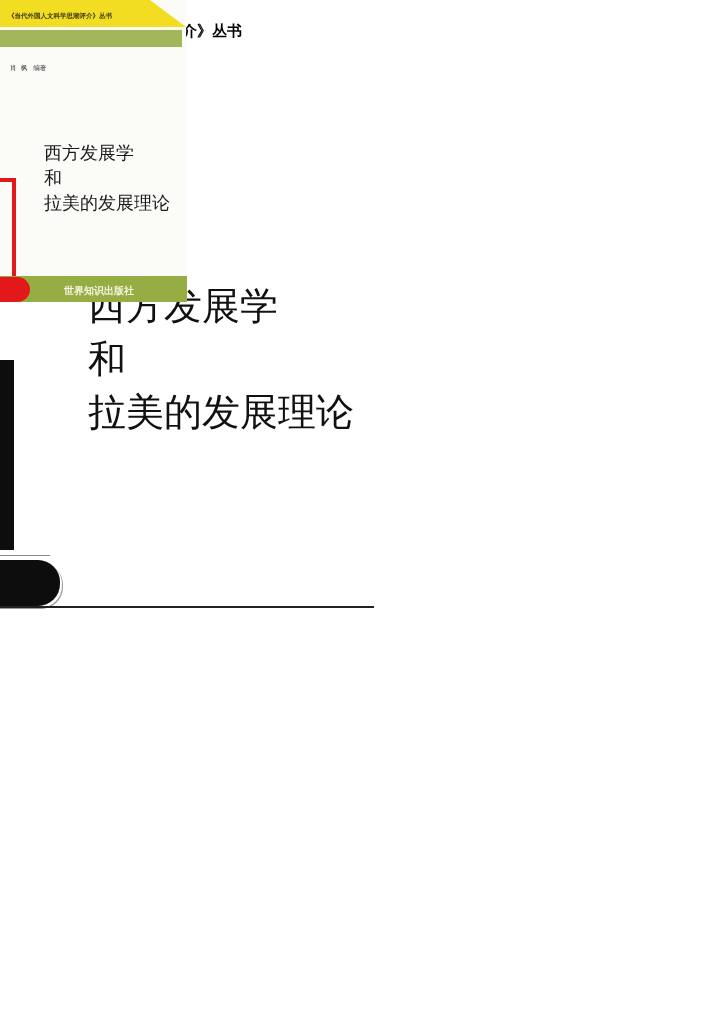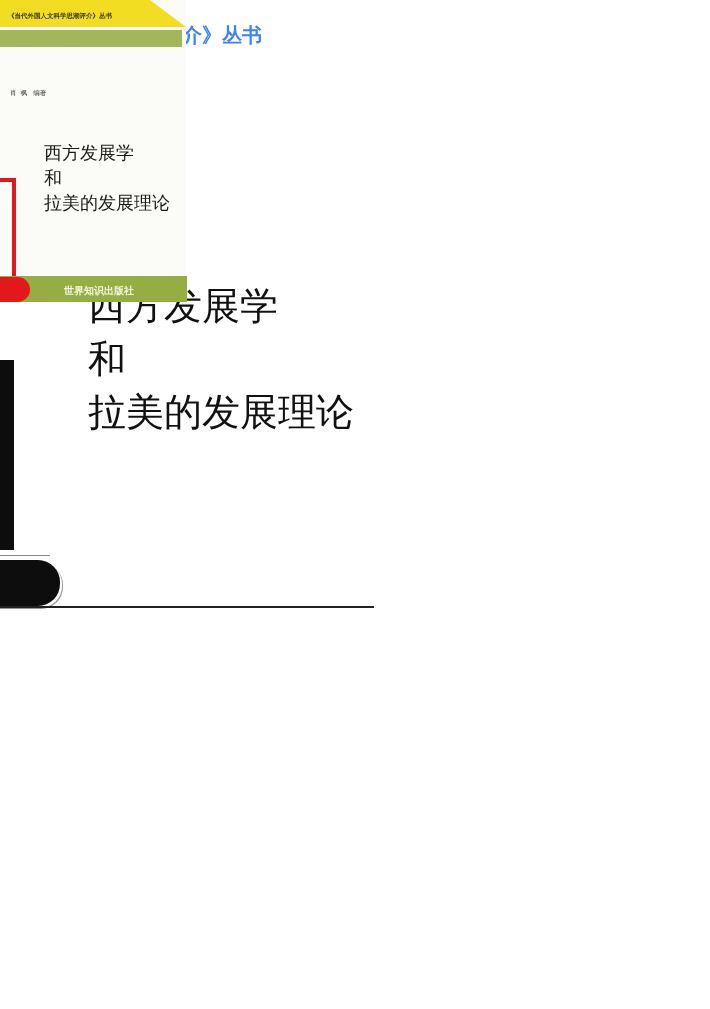--- a/index.html
+++ b/index.html
@@ -61,21 +61,20 @@
       background: #a4b65a;
     }
     .author {
       position: absolute;
       left: 10px;
       top: 64px;
       font-family: "DejaVu Sans", sans-serif;
       font-size: 6.5px;
       color: #333;
       white-space: pre;
-      margin-top: 25px;
     }
     .small-title {
       position: absolute;
       left: 44px;
       top: 140px;
       font-size: 18px;
       line-height: 25px;
       color: #1a1a1a;
     }
     .small-title div { white-space: nowrap; }
@@ -117,23 +116,23 @@
       white-space: nowrap;
       z-index: 4;
     }
 
     
     .series-large {
       position: absolute;
       left: 182px;
       top: 22px;
       font-family: "DejaVu Sans", sans-serif;
-      font-size: 20px;
+      font-size: 15px;
       font-weight: bold;
-      color: #3b82f6;
+      color: #000000;
       white-space: nowrap;
       z-index: 1;
     }
     .big-title {
       position: absolute;
       left: 88px;
       top: 280px;
       font-size: 38px;
       line-height: 53px;
       color: #111;

